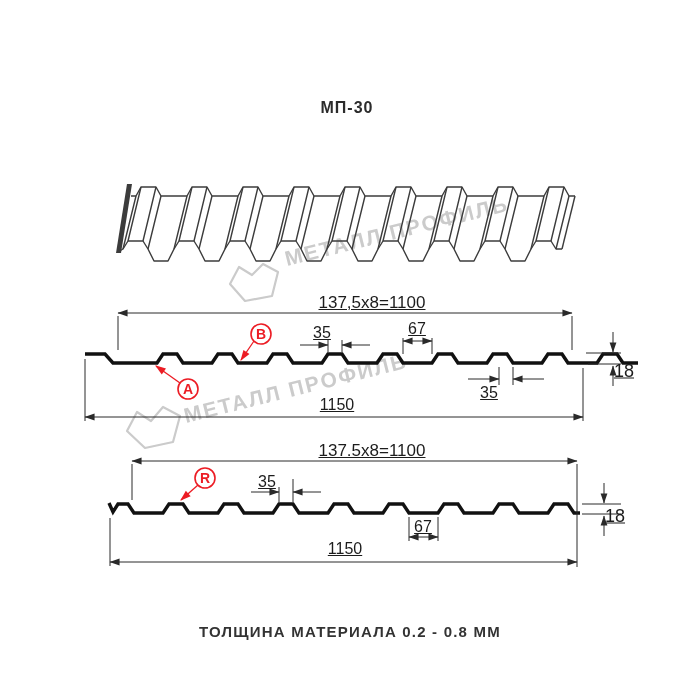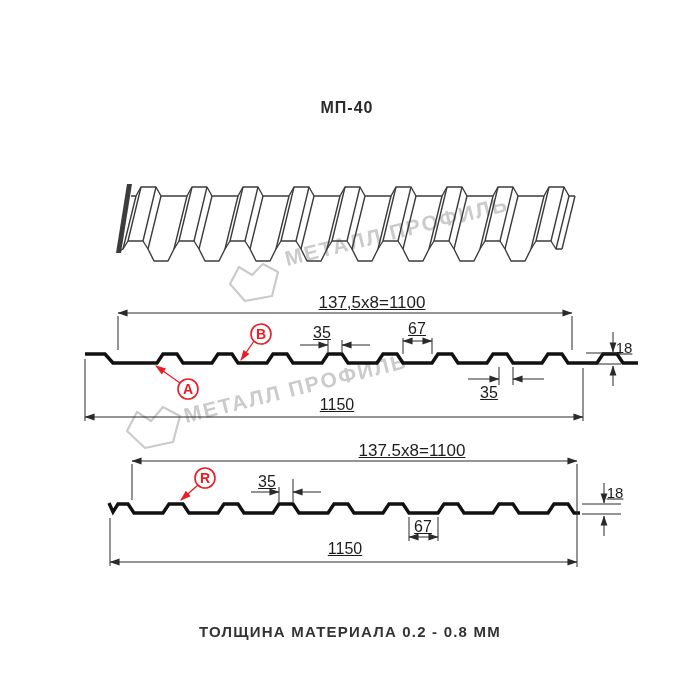--- a/index.html
+++ b/index.html
@@ -4,21 +4,21 @@
 <style>
   html,body{margin:0;padding:0;background:#fff;}
   #canvas{position:relative;width:700px;height:700px;background:#ffffff;overflow:hidden;
           font-family:"Liberation Sans",sans-serif;}
   #linework{position:absolute;left:0;top:0;}
   .txt{position:absolute;transform:translate(-50%,-50%);white-space:nowrap;color:#1c1c1c;}
   .title{font-size:34px;font-weight:bold;letter-spacing:2px;color:#1b1b1b;}
   .subtitle{font-size:16px;font-weight:bold;letter-spacing:1px;color:#2b2b2b;}
   .dim{font-size:16px;color:#1c1c1c;text-decoration:underline;}
   .dim-big{font-size:17px;}
-  .dim-sm{font-size:15px;}
+  .dim-sm{font-size:18px;margin-top:24px;}
   .redletter{font-size:14px;font-weight:bold;color:#ec1c24;}
   .footer{font-size:15px;font-weight:bold;letter-spacing:1.2px;color:#333333;}
   .wm-text{font-size:21px;font-weight:bold;letter-spacing:2px;fill:#cbcbcb;}
 </style>
 </head>
 <body>
 
 <div id="canvas">
 
   <svg id="linework" width="700" height="700" viewBox="0 0 700 700">
@@ -118,32 +118,32 @@
     <g stroke="#ec1c24" stroke-width="1.6" fill="none">
       <circle cx="261" cy="334" r="10"></circle>
       <circle cx="188" cy="389" r="10"></circle>
       <circle cx="205" cy="478" r="10"></circle>
       <line x1="254" y1="341" x2="241" y2="360" stroke-width="1.3" marker-end="url(#arrRed)"></line>
       <line x1="180" y1="383" x2="156" y2="366" stroke-width="1.3" marker-end="url(#arrRed)"></line>
       <line x1="198" y1="485" x2="181" y2="500" stroke-width="1.3" marker-end="url(#arrRed)"></line>
     </g>
   </svg>
 
-  <div class="txt subtitle" style="left:347px;top:108px;">МП-40</div>
+  <div class="txt subtitle" style="left:347px;top:108px;">МП-30</div>
 
   <div class="txt dim dim-big" style="left:372px;top:303px;">137,5x8=1100</div>
   <div class="txt dim" style="left:322px;top:333px;">35</div>
   <div class="txt dim" style="left:417px;top:329px;">67</div>
   <div class="txt dim" style="left:489px;top:393px;">35</div>
   <div class="txt dim dim-sm" style="left:624px;top:347px;">18</div>
   <div class="txt dim" style="left:337px;top:405px;">1150</div>
   <div class="txt redletter" style="left:261px;top:334px;">B</div>
   <div class="txt redletter" style="left:188px;top:389px;">A</div>
 
-  <div class="txt dim dim-big" style="left:372px;top:451px;margin-left:40px;">137.5x8=1100</div>
+  <div class="txt dim dim-big" style="left:372px;top:451px;">137.5x8=1100</div>
   <div class="txt dim" style="left:267px;top:482px;">35</div>
   <div class="txt dim" style="left:423px;top:527px;">67</div>
   <div class="txt dim dim-sm" style="left:615px;top:492px;">18</div>
   <div class="txt dim" style="left:345px;top:549px;">1150</div>
   <div class="txt redletter" style="left:205px;top:478px;">R</div>
 
   <div class="txt footer" style="left:350px;top:631px;">ТОЛЩИНА МАТЕРИАЛА 0.2 - 0.8 ММ</div>
 
 </div>
 

